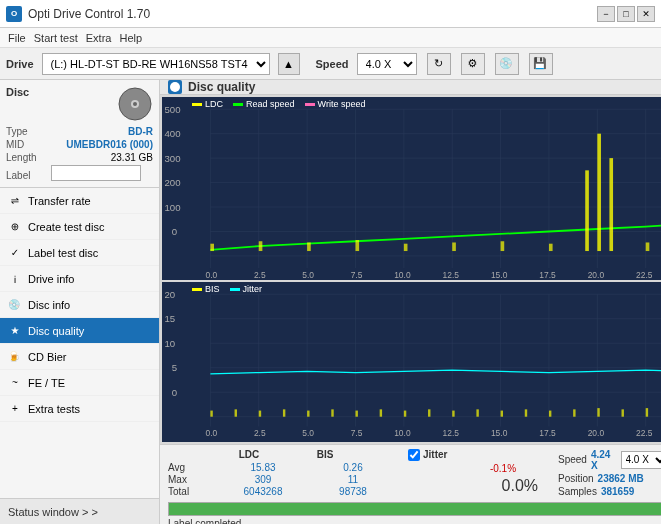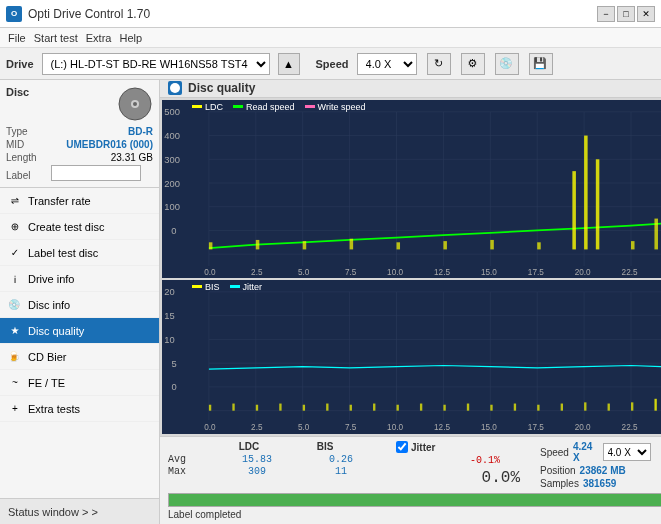--- a/index.html
+++ b/index.html
@@ -73,21 +73,21 @@
     
     .chart-svg { width: 100%; height: 100%; }
 
     
     .bottom-panel { background: #f0f0f0; border-top: 1px solid #ccc; padding: 4px 8px; }
     .stats-row { display: flex; gap: 20px; align-items: flex-start; }
     .stats-table { flex: 1; }
     .stats-header-row { display: flex; gap: 6px; margin-bottom: 2px; }
     .stats-col { width: 70px; text-align: center; font-size: 10px; font-weight: bold; color: #333; }
     .stats-col-label { width: 40px; }
-    .stats-data-row { display: flex; gap: 14px; margin-bottom: 1px; font-family: Liberation Mono, monospace; }
+    .stats-data-row { display: flex; gap: 20px; margin-bottom: 1px; }
     .stats-val { width: 70px; text-align: center; font-size: 10px; color: #1a6fb5; }
     .stats-val-black { width: 70px; text-align: right; font-size: 16px; color: #333; }
     .stats-label { width: 40px; font-size: 10px; color: #333; }
     .jitter-block { display: flex; flex-direction: column; gap: 2px; }
     .jitter-checkbox-row { display: flex; align-items: center; gap: 3px; }
     .jitter-label { font-size: 10px; font-weight: bold; color: #333; }
     .speed-block { display: flex; flex-direction: column; gap: 2px; }
     .speed-row { display: flex; align-items: center; gap: 4px; }
     .speed-key { font-size: 10px; color: #333; }
     .speed-val { font-size: 10px; color: #1a6fb5; font-weight: bold; }
@@ -429,20 +429,25 @@
           <div class="stats-data-row">
             <span class="stats-label">Avg</span>
             <span class="stats-val">15.83</span>
             <span class="stats-val">0.26</span>
           </div>
           <div class="stats-data-row">
             <span class="stats-label">Max</span>
             <span class="stats-val">309</span>
             <span class="stats-val">11</span>
           </div>
+          <div class="stats-data-row">
+            <span class="stats-label">Total</span>
+            <span class="stats-val">6043268</span>
+            <span class="stats-val">98738</span>
+          </div>
         </div>
 
         <div class="jitter-block">
           <div class="jitter-checkbox-row">
             <input type="checkbox" class="cb" checked="" style="">
             <span class="jitter-label">Jitter</span>
           </div>
           <div class="stats-data-row">
             <span class="stats-label"></span>
             <span class="stats-val-neg">-0.1%</span>

